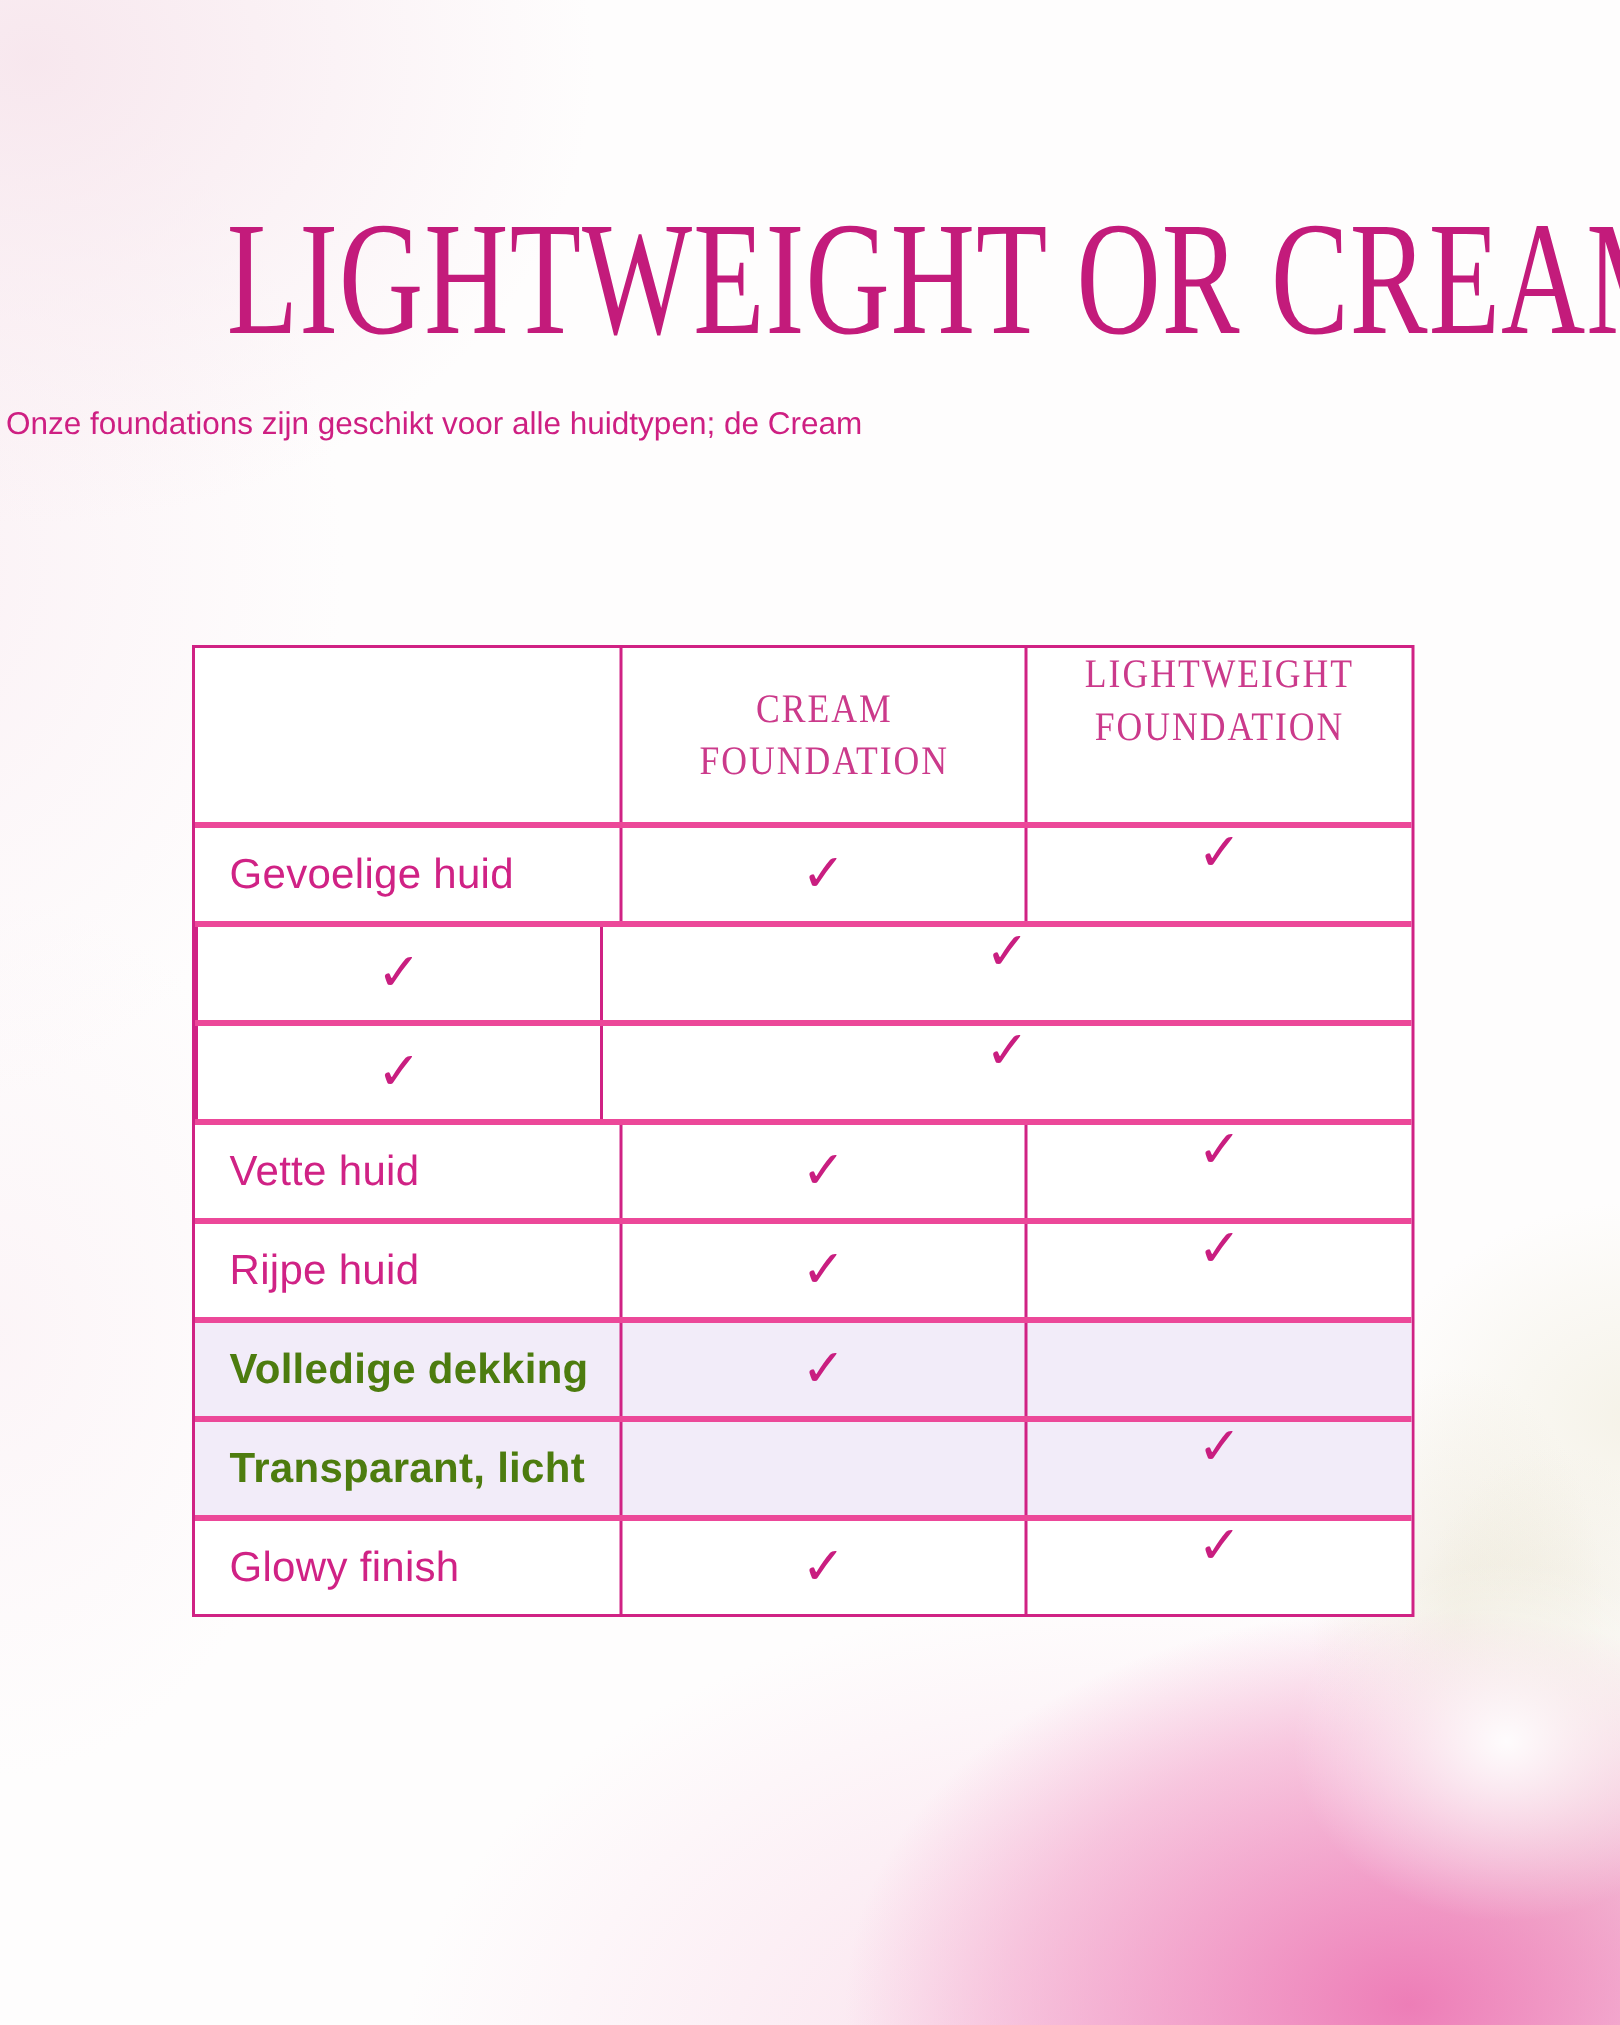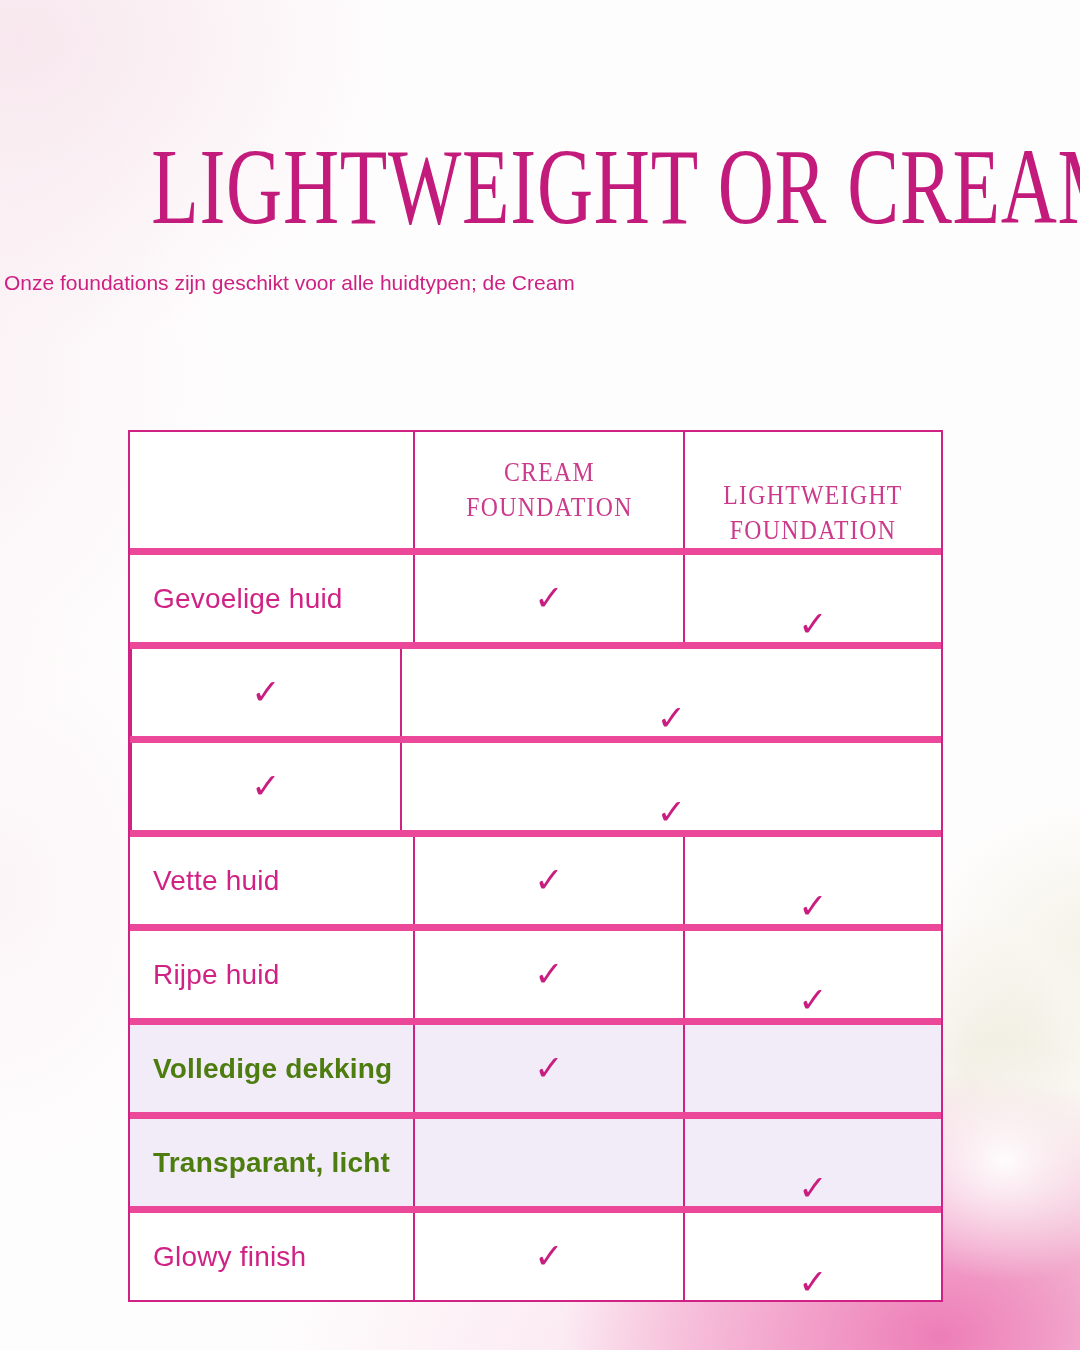--- a/index.html
+++ b/index.html
@@ -52,28 +52,28 @@
     line-height:47.5px;
     color:#ce1f82;
   }
   .intro div { display:block; }
 
   .table {
     position:absolute; left:128px; top:430px; width:815px;
     border:2px solid #d02284;
     background:#ffffff;
   }
-  .trow { display:flex; height:94px; border-top:7px solid #ec4899; }
+  .trow { display:flex; height:66px; border-top:4px solid #ec4899; }
   .trow.header { height:116px; border-top:none; }
   .trow.highlight { background:#f2ecf9; }
   .cell { height:100%; }
   .c1 { width:283px; display:flex; align-items:center; padding-left:23px; }
   .c2 { width:272px; border-left:2px solid #d02284; border-right:2px solid #d02284;
         display:flex; align-items:center; justify-content:center; }
-  .c3 { flex:1; display:flex; align-items:flex-end; justify-content:center; }
+  .c3 { flex:1; display:flex; align-items:flex-start; justify-content:center; }
   .rlabel {
     font-size:28px; color:#d02285; letter-spacing:0.2px;
   }
   .highlight .rlabel { font-weight:bold; color:#4d7c0f; }
   .hlines {
     text-align:center;
     font-family:"Liberation Serif", serif;
     font-size:27px;
     line-height:35px;
     letter-spacing:1.5px;

